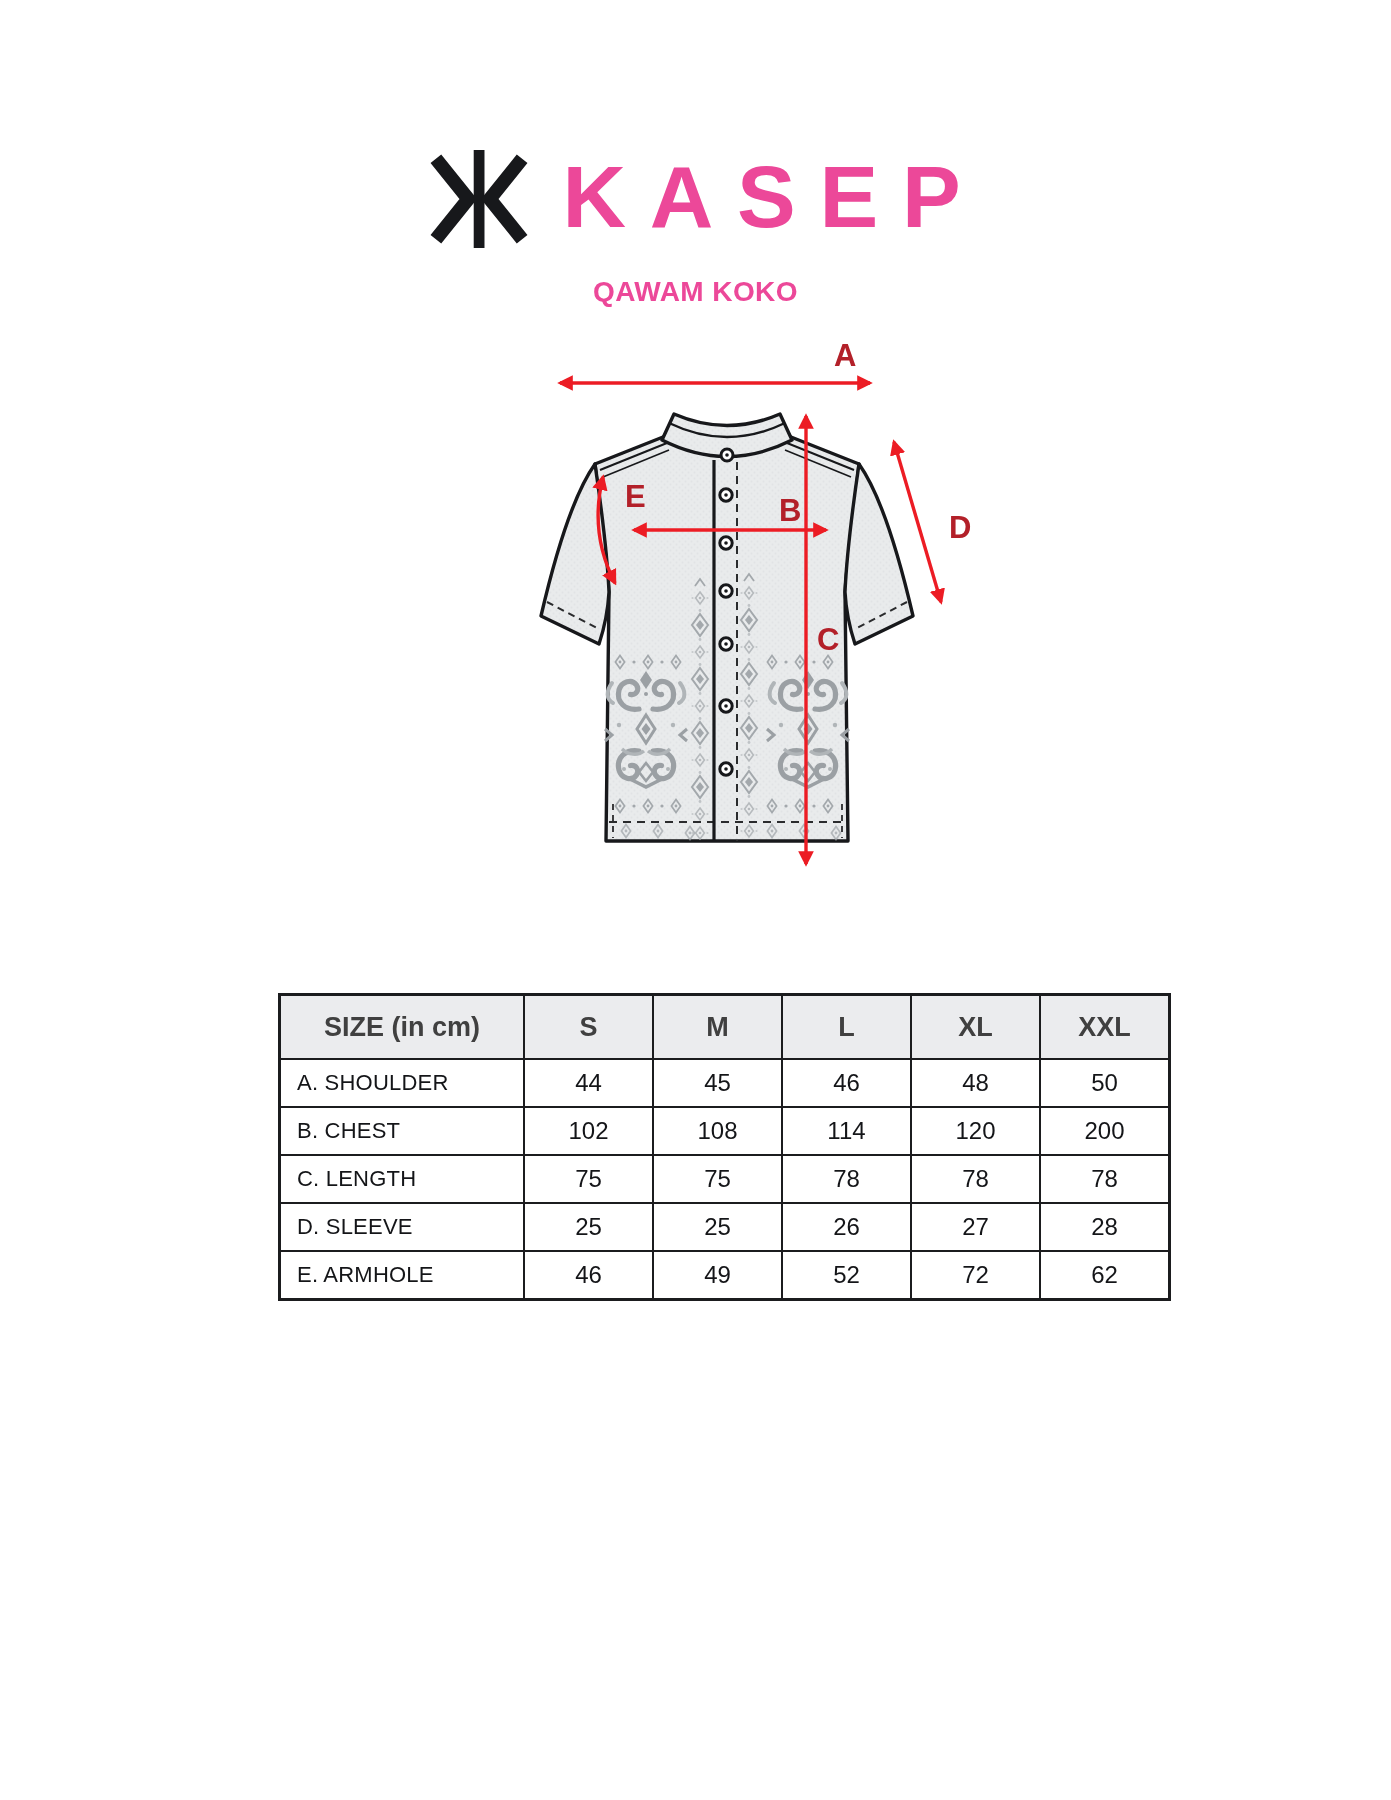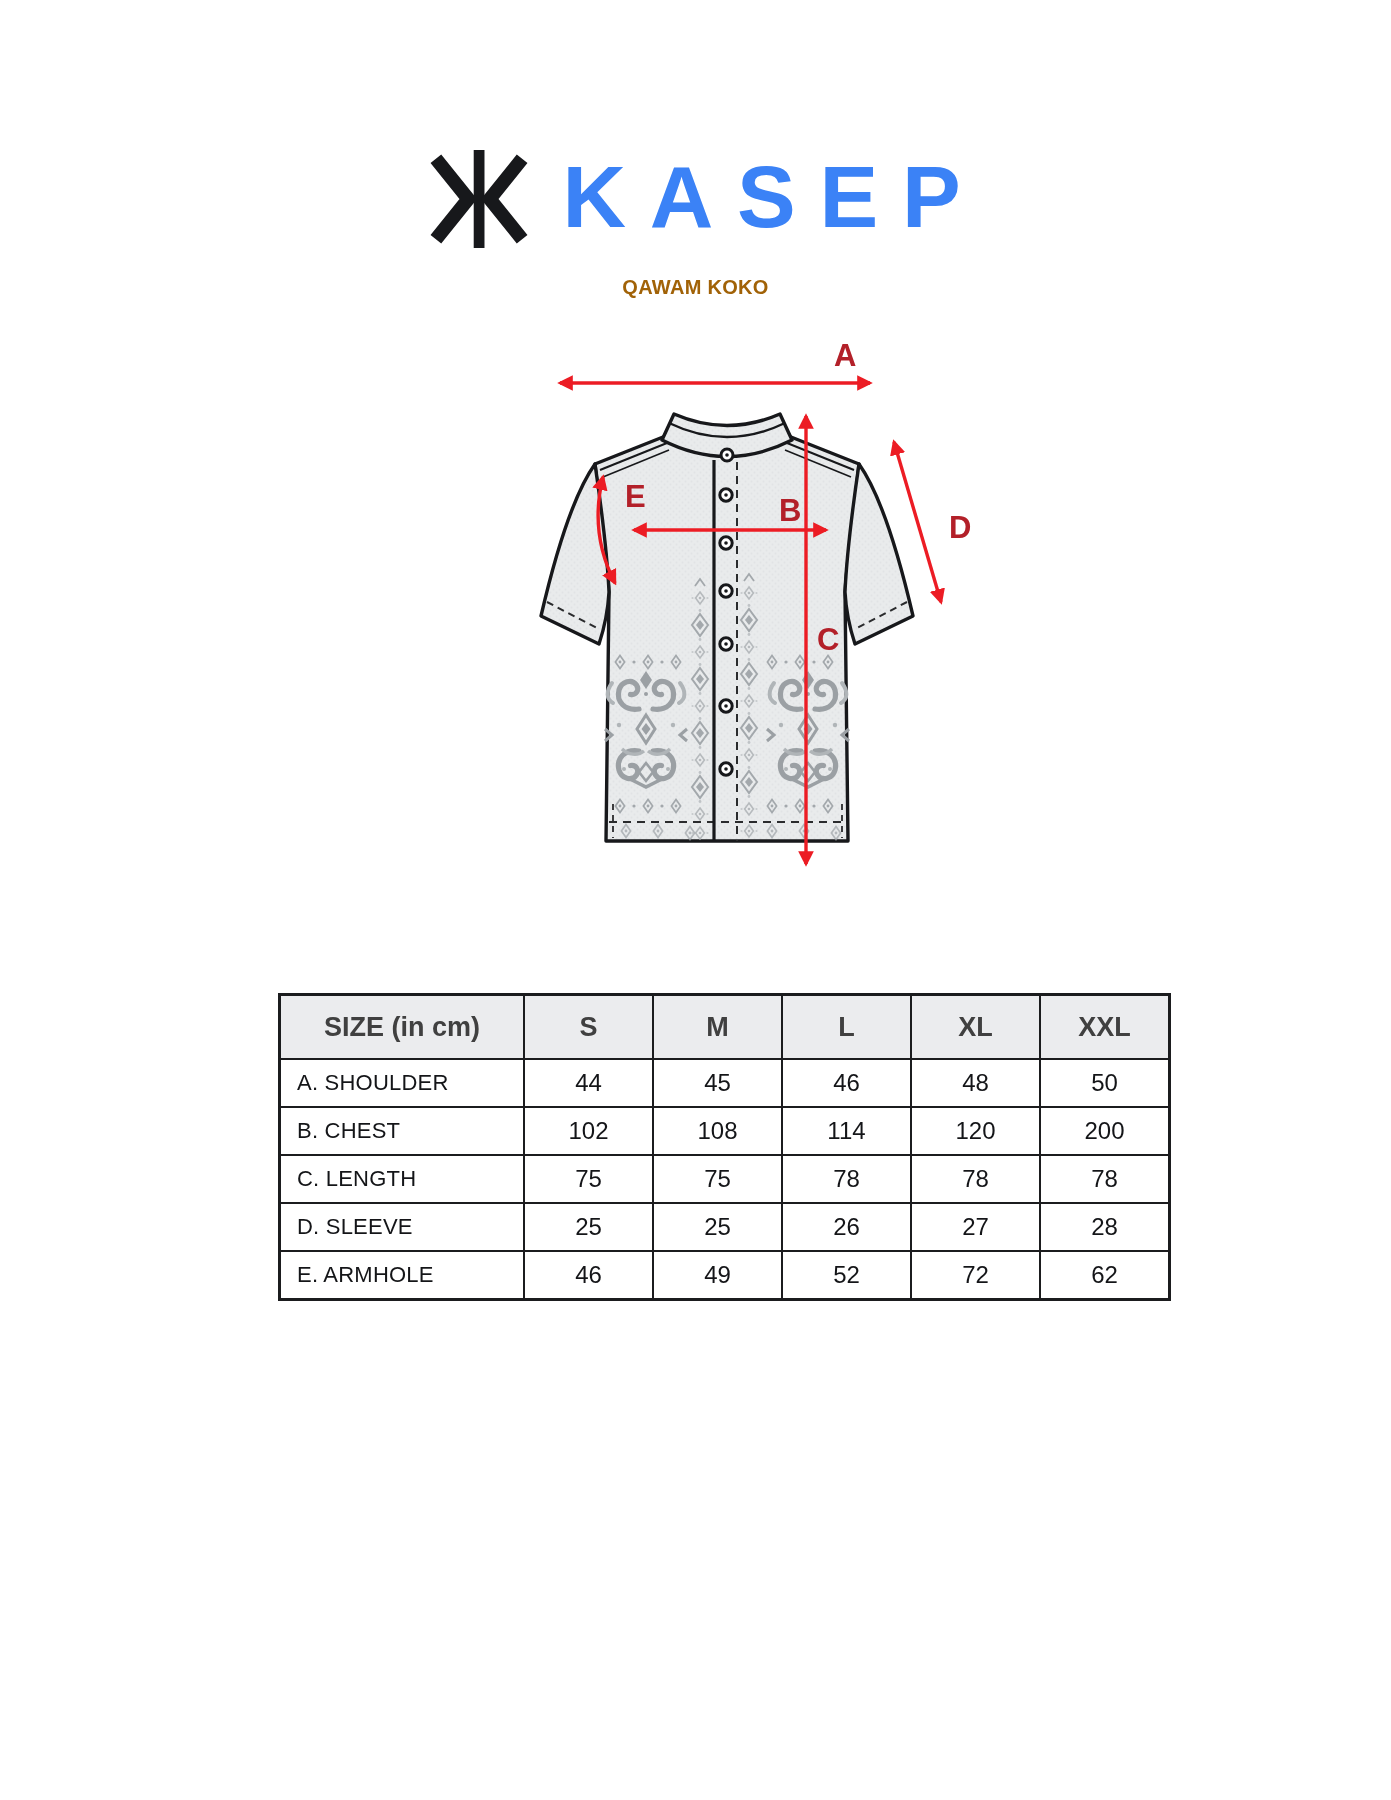--- a/index.html
+++ b/index.html
@@ -9,26 +9,26 @@
     margin:0 auto;
   }
   
   .logo-row{
     position:absolute;top:146px;left:0;width:100%;height:106px;
     display:flex;align-items:center;justify-content:center;gap:34px;
   }
   .logo-mark{width:98px;height:100px;flex:0 0 auto;}
   .wordmark{
     font-size:88px;font-weight:700;letter-spacing:0.27em;line-height:1;
-    color:#3b82f6;white-space:nowrap;transform:translateY(-2px);
+    color:#ec4899;white-space:nowrap;transform:translateY(-2px);
     margin-right:-0.27em;
   }
   .product-title{
     position:absolute;top:276px;left:0;width:100%;text-align:center;
-    font-size:20px;font-weight:700;letter-spacing:0.015em;color:#a16207;
+    font-size:28px;font-weight:700;letter-spacing:0.015em;color:#ec4899;
   }
   
   .figure{position:absolute;left:430px;top:330px;width:560px;height:560px;}
   
   .size-table{
     position:absolute;left:278px;top:993px;border-collapse:collapse;
     table-layout:fixed;background:#fff;
   }
   .size-table th,.size-table td{
     border:2px solid #1b1c1e;text-align:center;vertical-align:middle;

